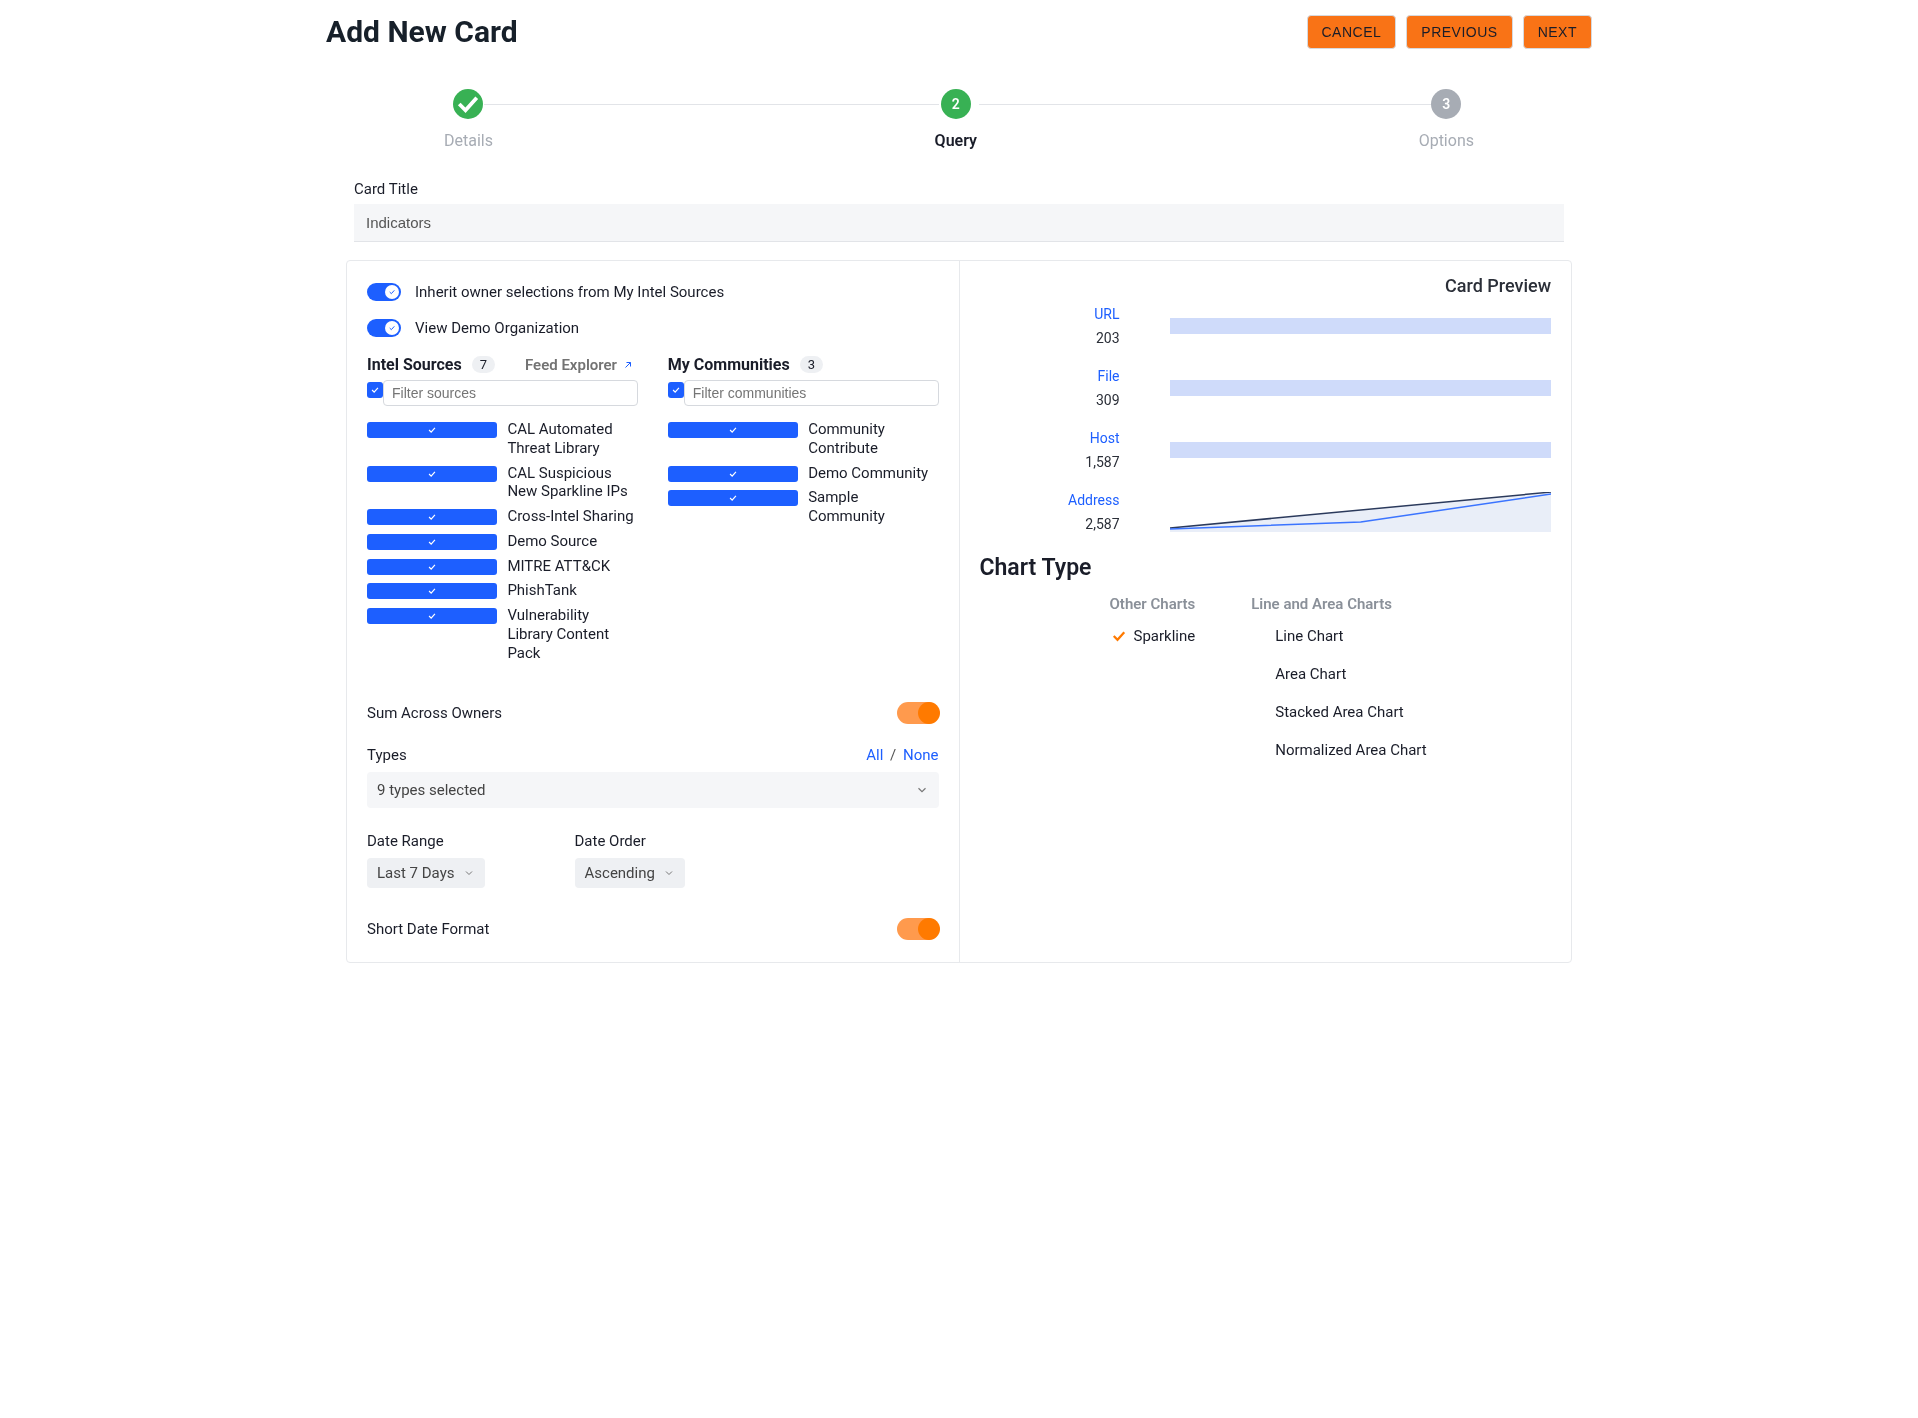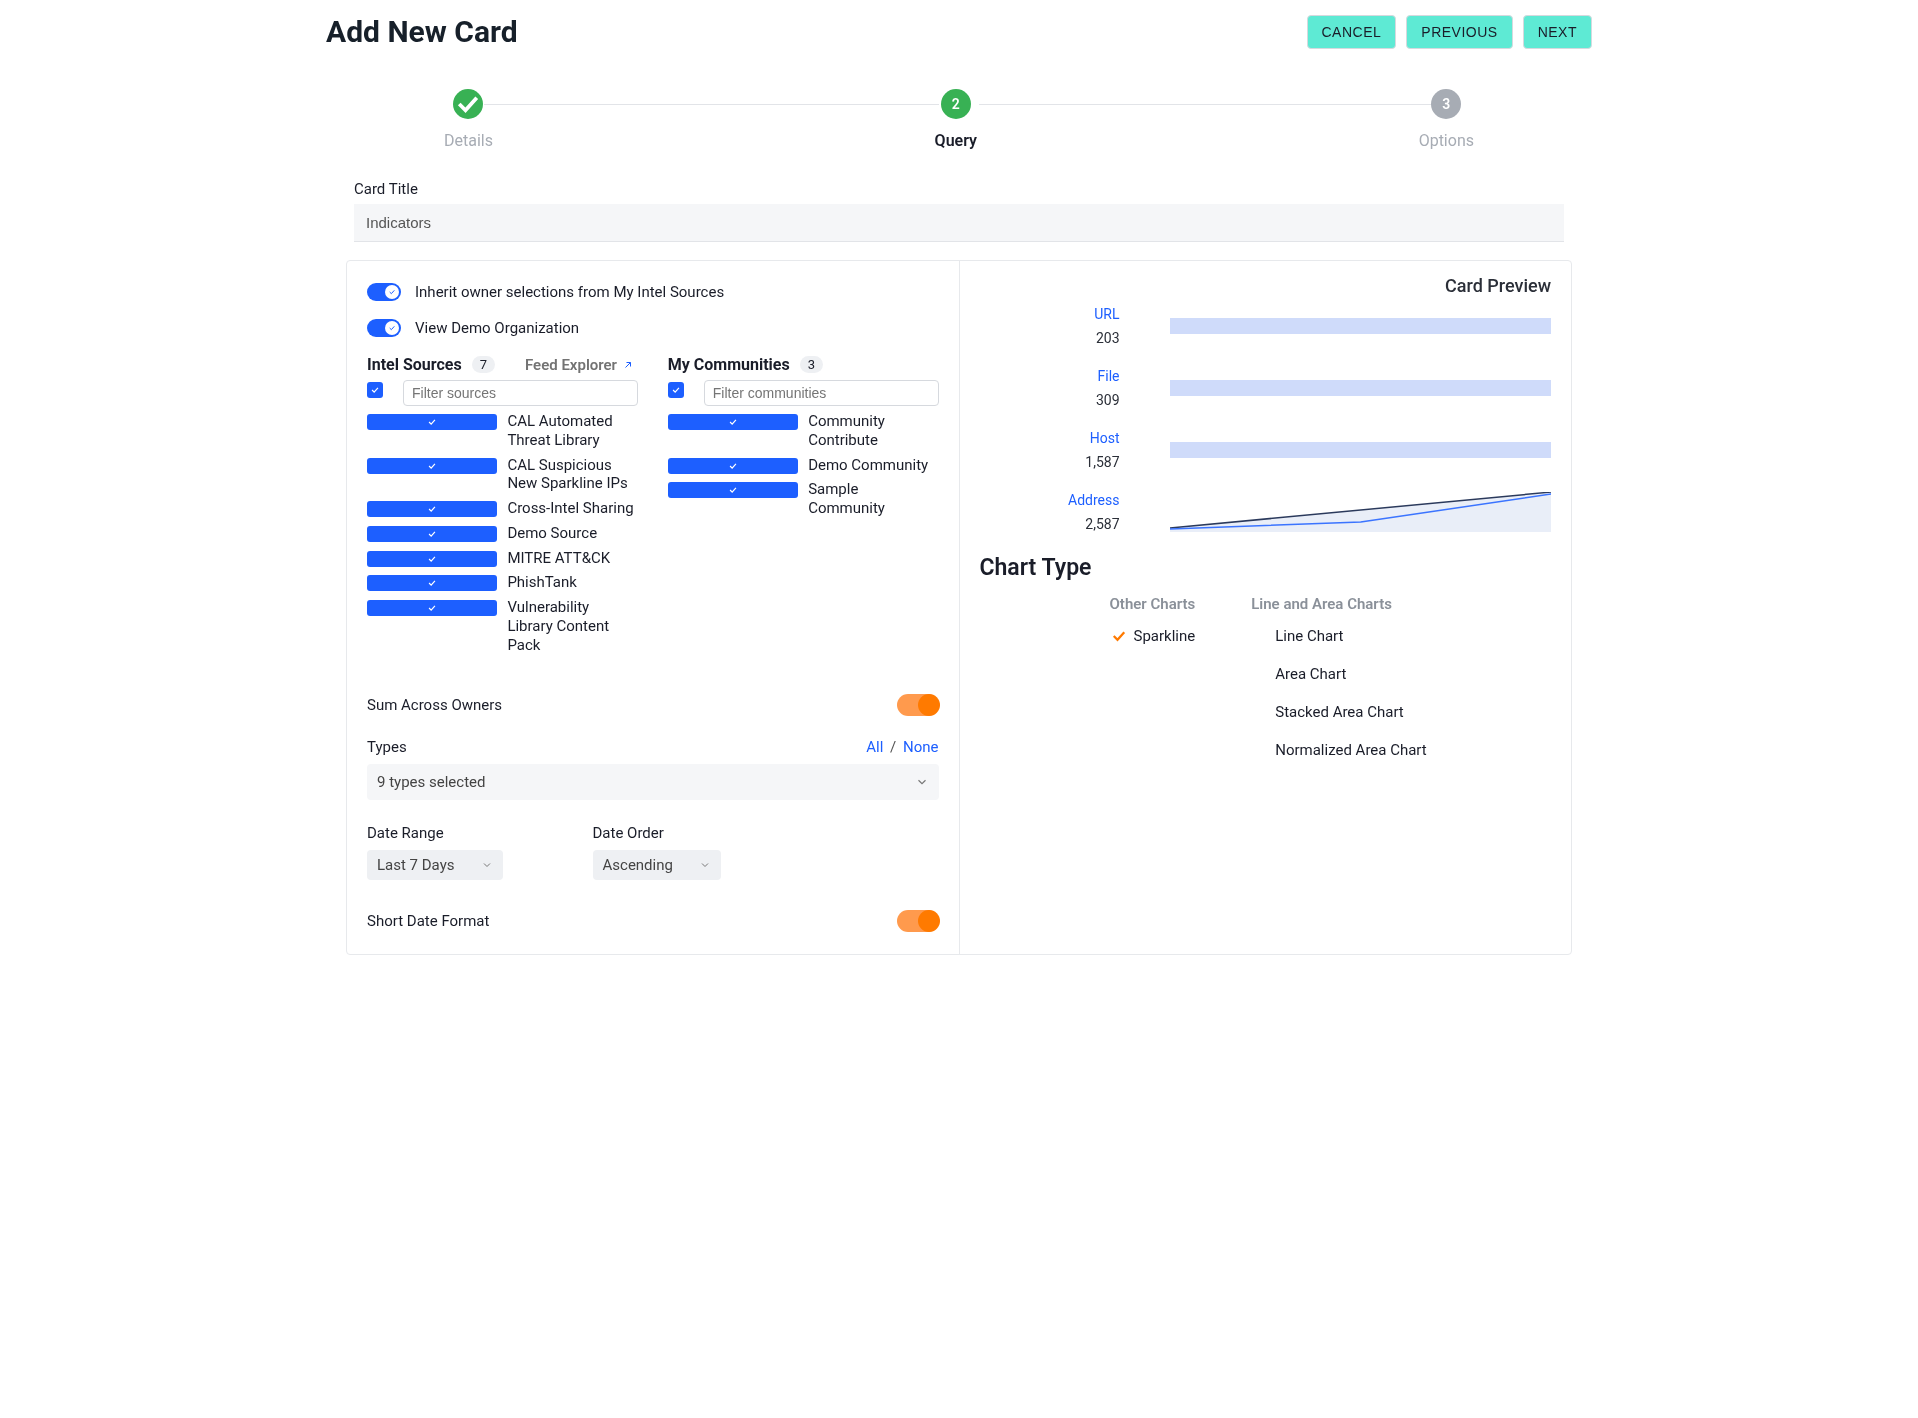--- a/index.html
+++ b/index.html
@@ -3,21 +3,21 @@
 <meta charset="utf-8">
 <style>
   * { box-sizing: border-box; margin: 0; padding: 0; }
   body { font-family: -apple-system, BlinkMacSystemFont, "Segoe UI", Roboto, Helvetica, Arial, sans-serif; color: #1a1d29; background: #fff; }
   .page { width: 1290px; margin: 0 auto; padding: 0 10px; }
 
   
   .header { display: flex; align-items: center; justify-content: space-between; padding: 14px 2px 0 2px; }
   .page-title { font-size: 30px; font-weight: 700; color: #17202a; }
   .header-actions { display: flex; gap: 10px; }
-  .btn { border: 1px solid #d6d9de; background: #5eead4; color: #1a1d29; padding: 8px 14px; border-radius: 4px; font-size: 14px; letter-spacing: .5px; cursor: pointer; }
+  .btn { border: 1px solid #d6d9de; background: #f97316; color: #1a1d29; padding: 8px 14px; border-radius: 4px; font-size: 14px; letter-spacing: .5px; cursor: pointer; }
 
   
   .stepper { position: relative; display: flex; justify-content: space-between; align-items: flex-start; margin: 40px 120px 30px 120px; }
   .step { display: flex; flex-direction: column; align-items: center; gap: 12px; z-index: 2; }
   .circle { width: 30px; height: 30px; border-radius: 50%; display: flex; align-items: center; justify-content: center; font-size: 14px; color: #fff; font-weight: 600; }
   .circle.done { background: #38b154; }
   .circle.current { background: #38b154; }
   .circle.upcoming { background: #a7acb4; }
   .step-label { font-size: 16px; color: #a7acb4; }
   .step.current .step-label { color: #1a1d29; font-weight: 600; }
@@ -45,42 +45,42 @@
   .toggle .knob svg { width: 8px; height: 8px; stroke: #1d5fff; stroke-width: 3; fill: none; }
   .toggle-label { font-size: 15px; }
   .head-group { display: flex; align-items: center; gap: 10px; margin-bottom: 6px; }
   .head-group h3 { font-size: 16px; font-weight: 700; }
   .badge { background: #eef0f3; border-radius: 10px; padding: 1px 8px; font-size: 13px; }
   .feed-link { color: #737373; font-weight: 600; font-size: 15px; margin-left: 20px; cursor: pointer; display: inline-flex; align-items: center; gap: 5px; }
   .feed-link svg { width: 12px; height: 12px; stroke: #1d5fff; fill: none; stroke-width: 2; }
 
   .two-lists { display: flex; gap: 30px; margin-top: 4px; }
   .list-col { flex: 1; }
-  .filter-row { display: flex; align-items: flex-start; gap: 20px; margin-bottom: 6px; }
+  .filter-row { display: flex; align-items: flex-start; gap: 0; margin-bottom: 14px; }
   .chk { width: 16px; height: 16px; background: #1d5fff; border-radius: 3px; display: inline-flex; align-items: center; justify-content: center; flex-shrink: 0; margin-top: 2px; cursor: pointer; }
   .chk svg { width: 10px; height: 10px; stroke: #fff; stroke-width: 3; fill: none; }
   .filter-input { flex: 1; border: 1px solid #d6d9de; border-radius: 4px; padding: 4px 8px; font-size: 14px; color: #555; }
   .check-item { display: flex; align-items: flex-start; gap: 10px; margin: 6px 0; font-size: 15px; line-height: 1.25; }
   .check-item span { flex: 1; }
 
   
   .opt-row { display: flex; align-items: center; justify-content: space-between; margin-top: 34px; }
   .opt-label { font-size: 15px; }
 
   .types-row { display: flex; align-items: center; justify-content: space-between; margin-top: 22px; }
   .types-row .all-none { font-size: 15px; }
   .types-row .all-none a { color: #1d5fff; cursor: pointer; }
   .types-row .all-none .sep { color: #555; margin: 0 3px; }
   .select { width: 100%; background: #f5f6f8; border: none; border-radius: 4px; padding: 9px 10px; font-size: 15px; color: #444; display: flex; align-items: center; justify-content: space-between; margin-top: 8px; cursor: pointer; }
   .select svg { width: 14px; height: 14px; stroke: #777; fill: none; stroke-width: 2; }
 
   .date-row { display: flex; gap: 90px; margin-top: 24px; }
   .date-col { display: flex; flex-direction: column; gap: 8px; }
   .date-col label { font-size: 15px; }
-  .mini-select { background: #eef0f3; border: none; border-radius: 4px; padding: 6px 10px; font-size: 15px; color: #444; display: inline-flex; align-items: center; gap: 26px; cursor: pointer; }
+  .mini-select { background: #eef0f3; border: none; border-radius: 4px; padding: 6px 10px; font-size: 15px; color: #444; display: inline-flex; align-items: center; gap: 8px; cursor: pointer; }
   .mini-select svg { width: 12px; height: 12px; stroke: #777; fill: none; stroke-width: 2; }
 
   
   .preview-title { text-align: right; font-size: 18px; font-weight: 500; color: #2b2f38; margin-bottom: 10px; }
   .preview-row { display: flex; align-items: stretch; gap: 50px; margin: 10px 0 22px 0; }
   .preview-left { width: 140px; text-align: right; }
   .preview-left .cat { color: #1d5fff; font-size: 14px; }
   .preview-left .val { color: #2b2f38; font-size: 14px; margin-top: 8px; }
   .preview-bar { flex: 1; height: 16px; background: #cfdbfa; align-self: center; }
   .preview-area { flex: 1; height: 40px; position: relative; align-self: flex-end; }

